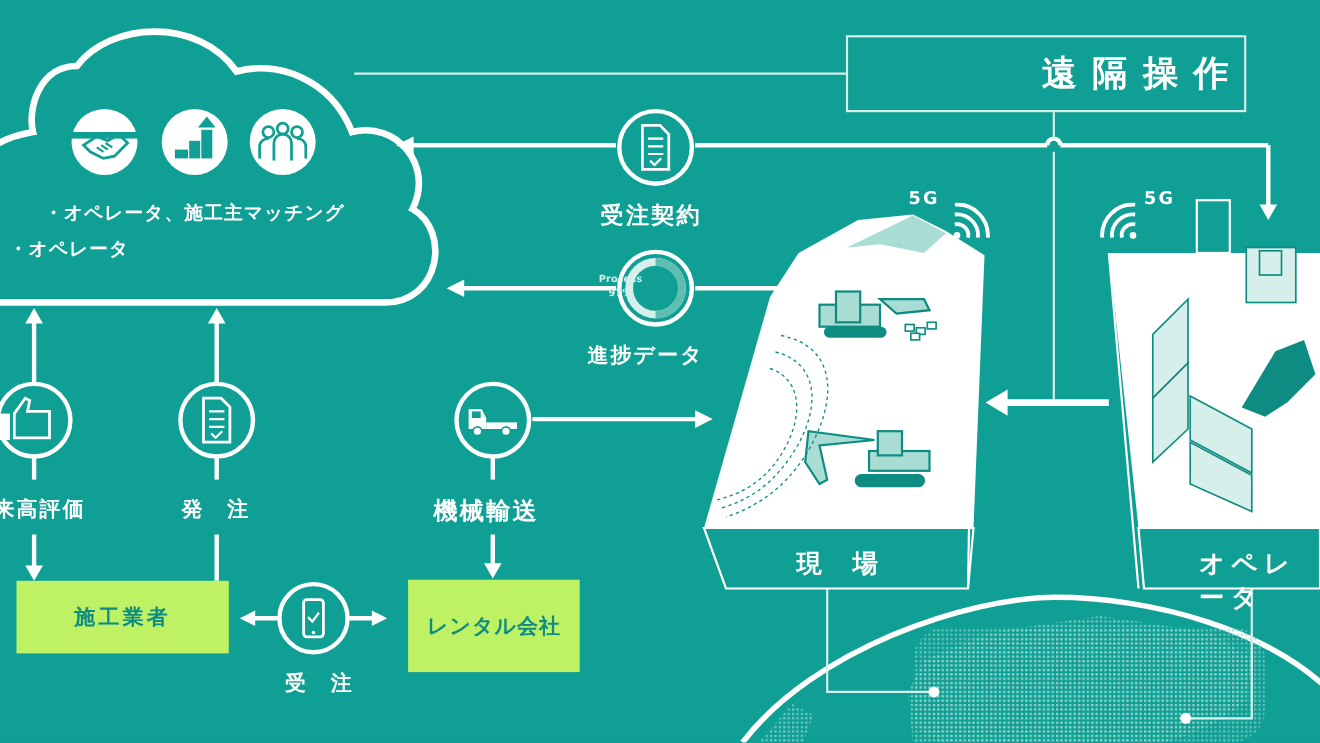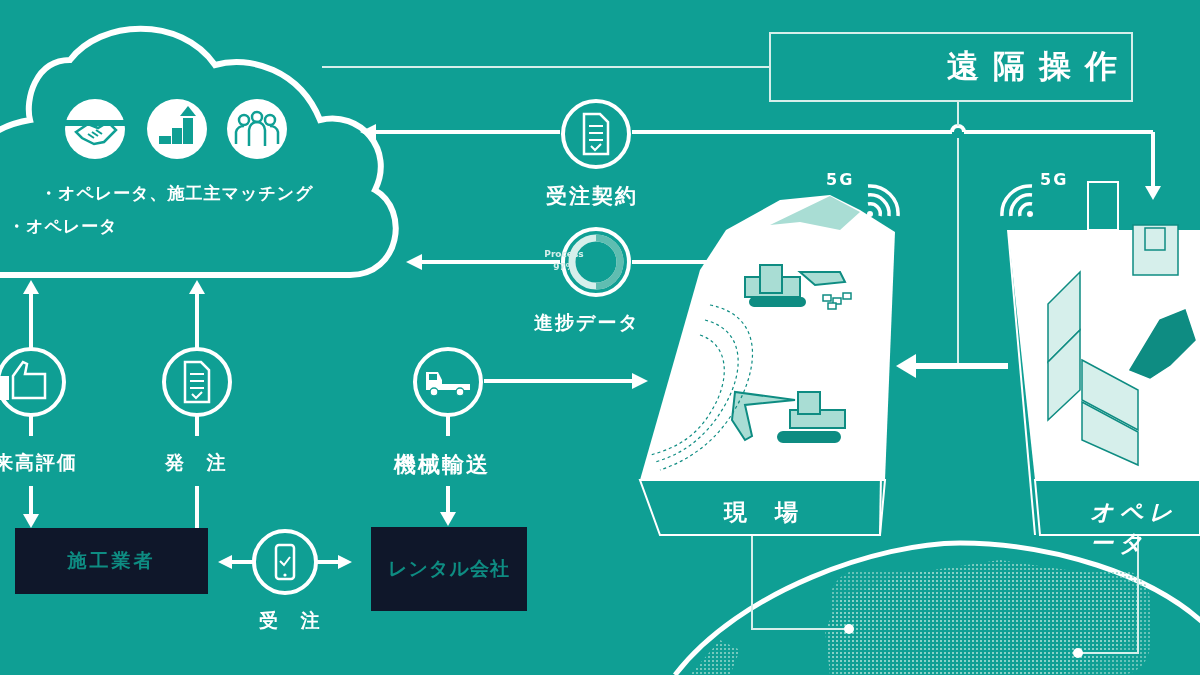--- a/index.html
+++ b/index.html
@@ -1,21 +1,21 @@
 <!DOCTYPE html>
 <html><head>
 <meta charset="utf-8">
 <style>
   html, body { margin: 0; padding: 0; }
   body { width: 1200px; height: 675px; overflow: hidden; background: #0f9f94; position: relative;
          font-family: "DejaVu Sans", "Liberation Sans", sans-serif; color: #fff; }
   .abs { position: absolute; }
   svg.bg { position: absolute; left: 0; top: 0; }
   .lbl { position: absolute; font-weight: bold; color: #fff; white-space: nowrap; letter-spacing: 2px; }
-  .box-light { position: absolute; background: #0f172a; color: #0e8c82; font-weight: bold; display: flex; align-items: center; justify-content: center; font-size: 19px; letter-spacing: 3px; }
+  .box-light { position: absolute; background: #bef264; color: #0e8c82; font-weight: bold; display: flex; align-items: center; justify-content: center; font-size: 19px; letter-spacing: 3px; }
   .title-box { position: absolute; left: 769px; top: 32px; width: 364px; height: 70px; border: 2px solid #d6efeb; box-sizing: border-box; display: flex; align-items: center; justify-content: flex-end; font-size: 32px; font-weight: bold; letter-spacing: 14px; }
   .cloud-text { position: absolute; font-size: 17px; font-weight: bold; white-space: nowrap; letter-spacing: 1px; }
   .tag5g { position: absolute; font-size: 16px; font-weight: bold; letter-spacing: 2px; text-align: center; }
   .block-label { position: absolute; font-size: 23px; font-weight: bold; letter-spacing: 10px; color: #fff; }
   .process-text { position: absolute; font-size: 9px; font-weight: bold; color: #d6efeb; text-align: center; line-height: 13px; }
 </style>
 </head>
 <body>
 
 <svg class="bg" width="1200" height="675" viewBox="0 0 1200 675">
@@ -233,13 +233,13 @@
 </svg>
 <div class="block-label" style="left:724px;top:497px;">現 場</div>
 
 <div class="tag5g" style="left:1040px;top:170px;">5G</div>
 <svg class="abs" style="left:1000px;top:184px" width="36" height="36" viewBox="0 0 36 36">
   <circle cx="30" cy="30" r="3" fill="#fff"></circle>
   <path d="M32,20 a10,10 0 0 0 -12,12" fill="none" stroke="#fff" stroke-width="3.5"></path>
   <path d="M32,11 a19,19 0 0 0 -21,21" fill="none" stroke="#fff" stroke-width="3.5"></path>
   <path d="M32,2 a28,28 0 0 0 -30,30" fill="none" stroke="#fff" stroke-width="3.5"></path>
 </svg>
-<div class="block-label" style="left:1090px;top:497px;letter-spacing:6px;font-style:italic;">オペレータ</div>
+<div class="block-label" style="left:1090px;top:497px;letter-spacing:6px;">オペレータ</div>
 
 </body></html>

